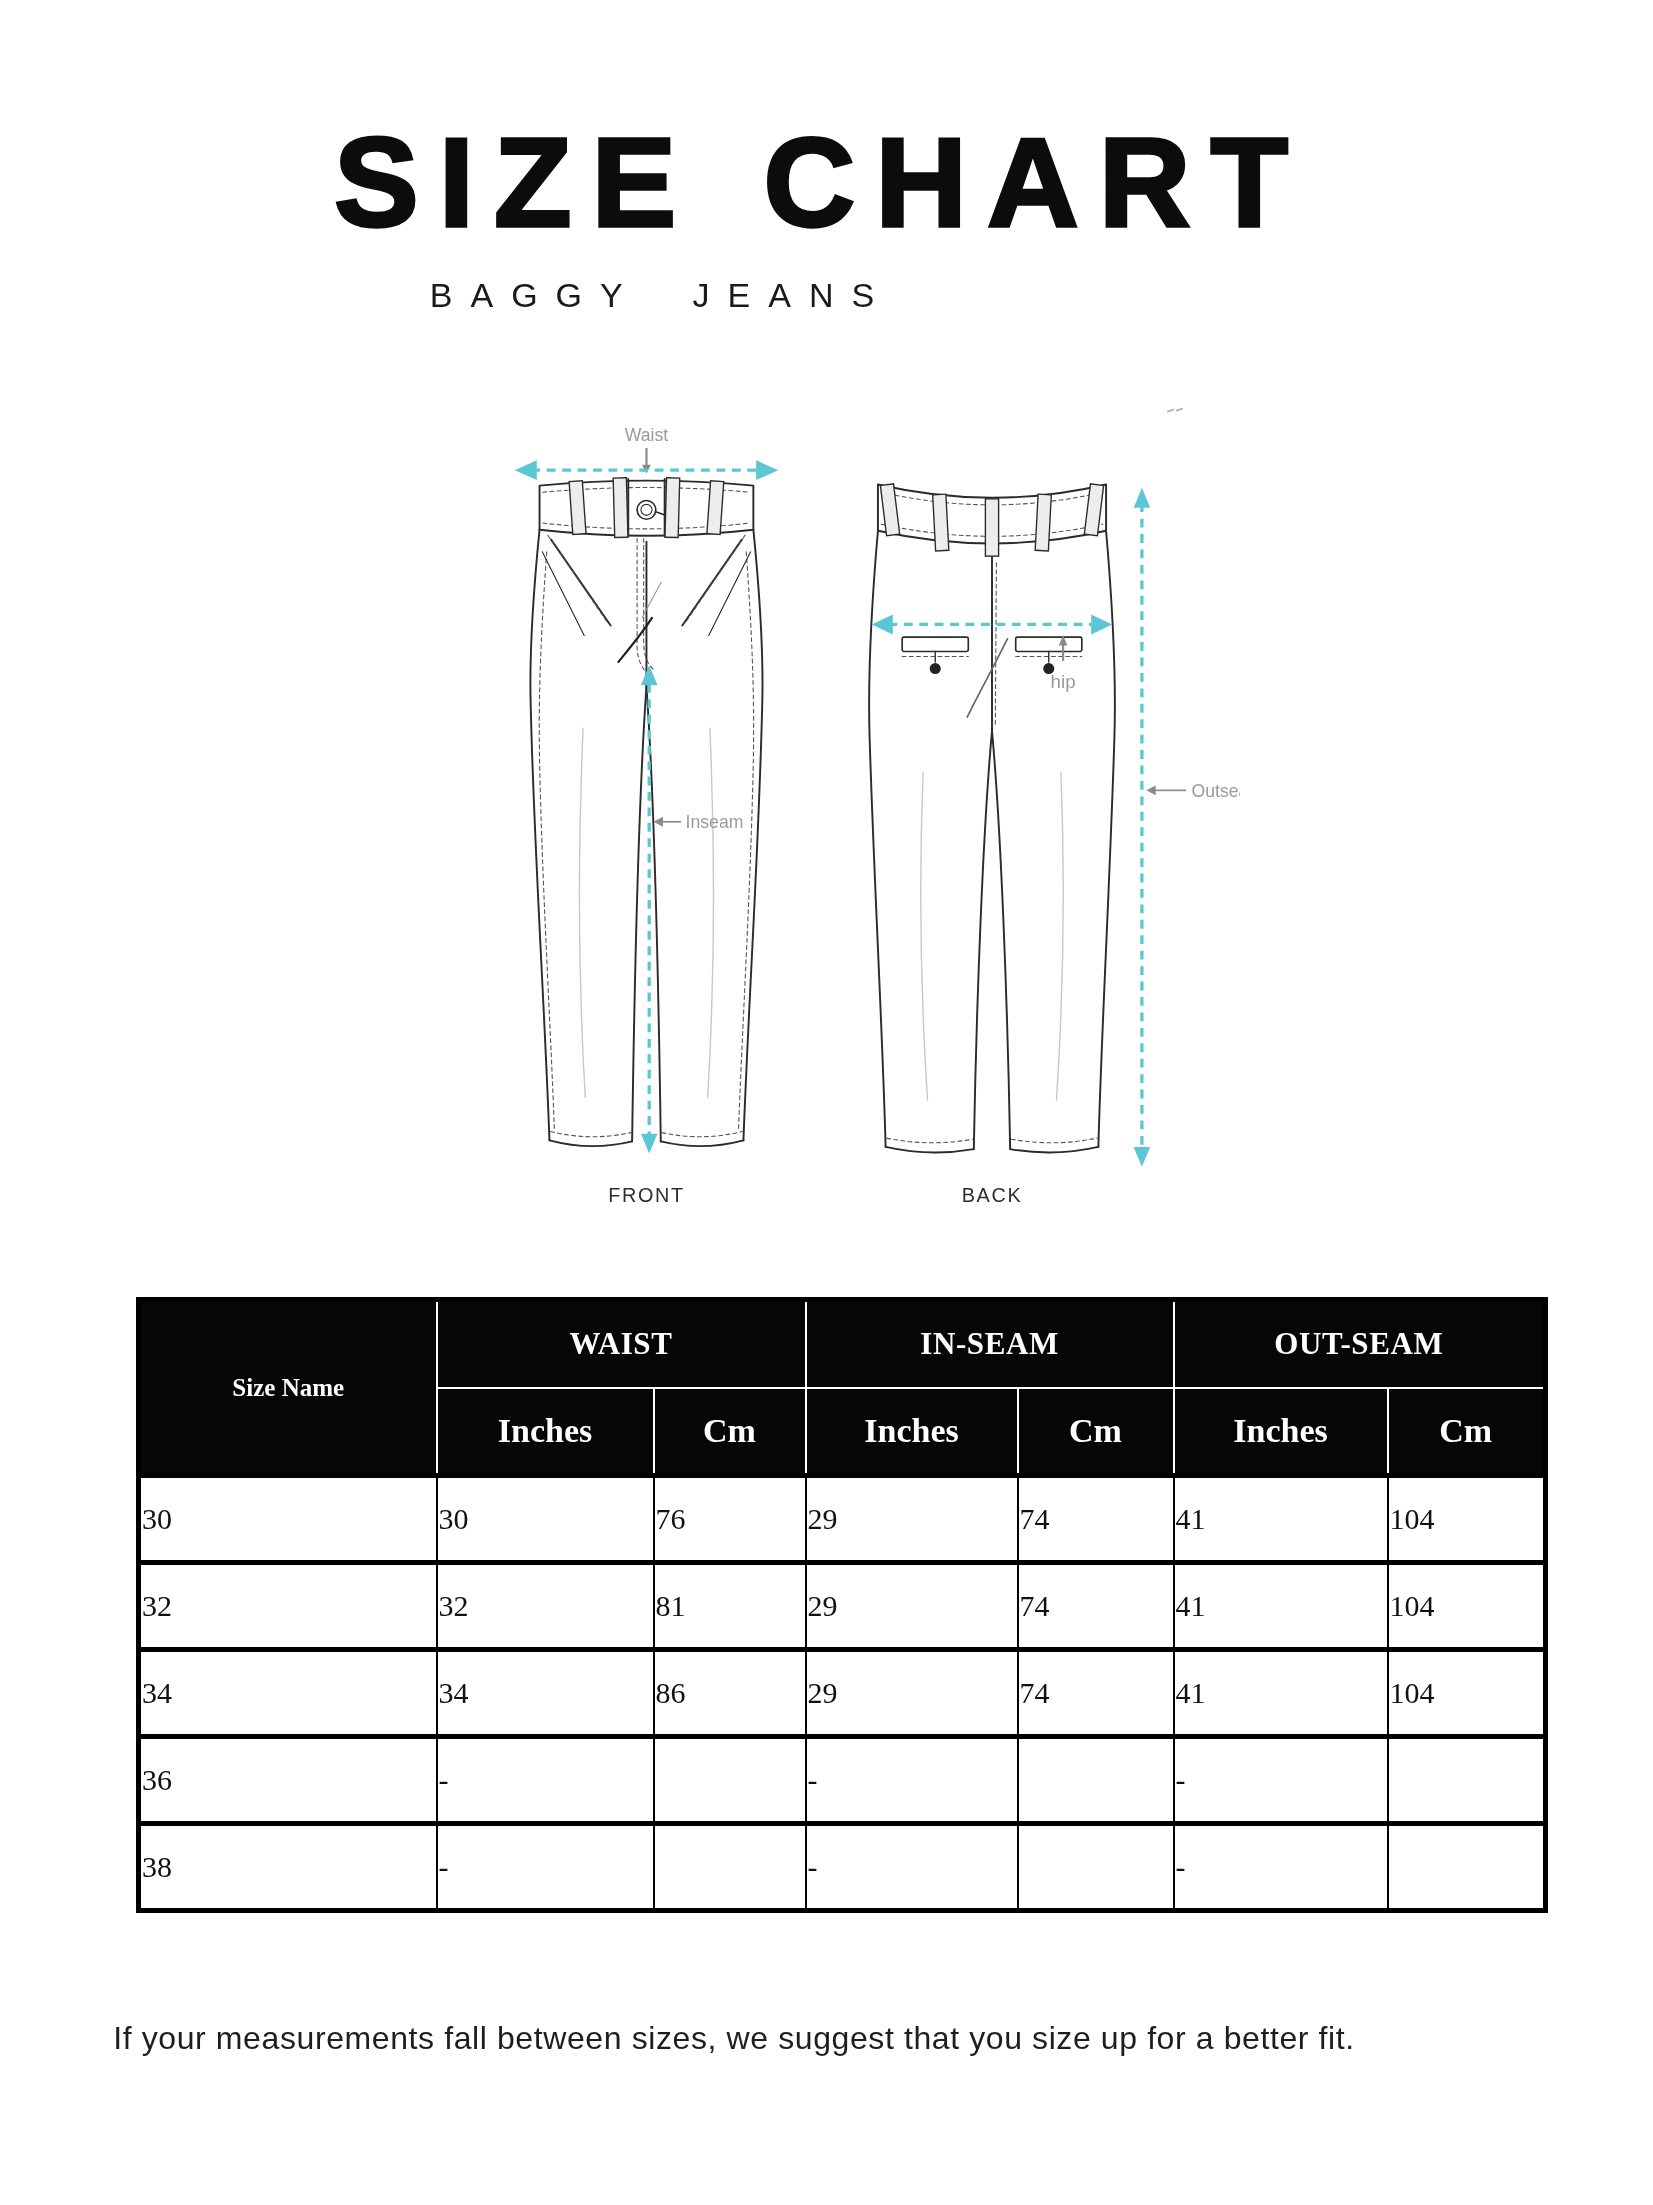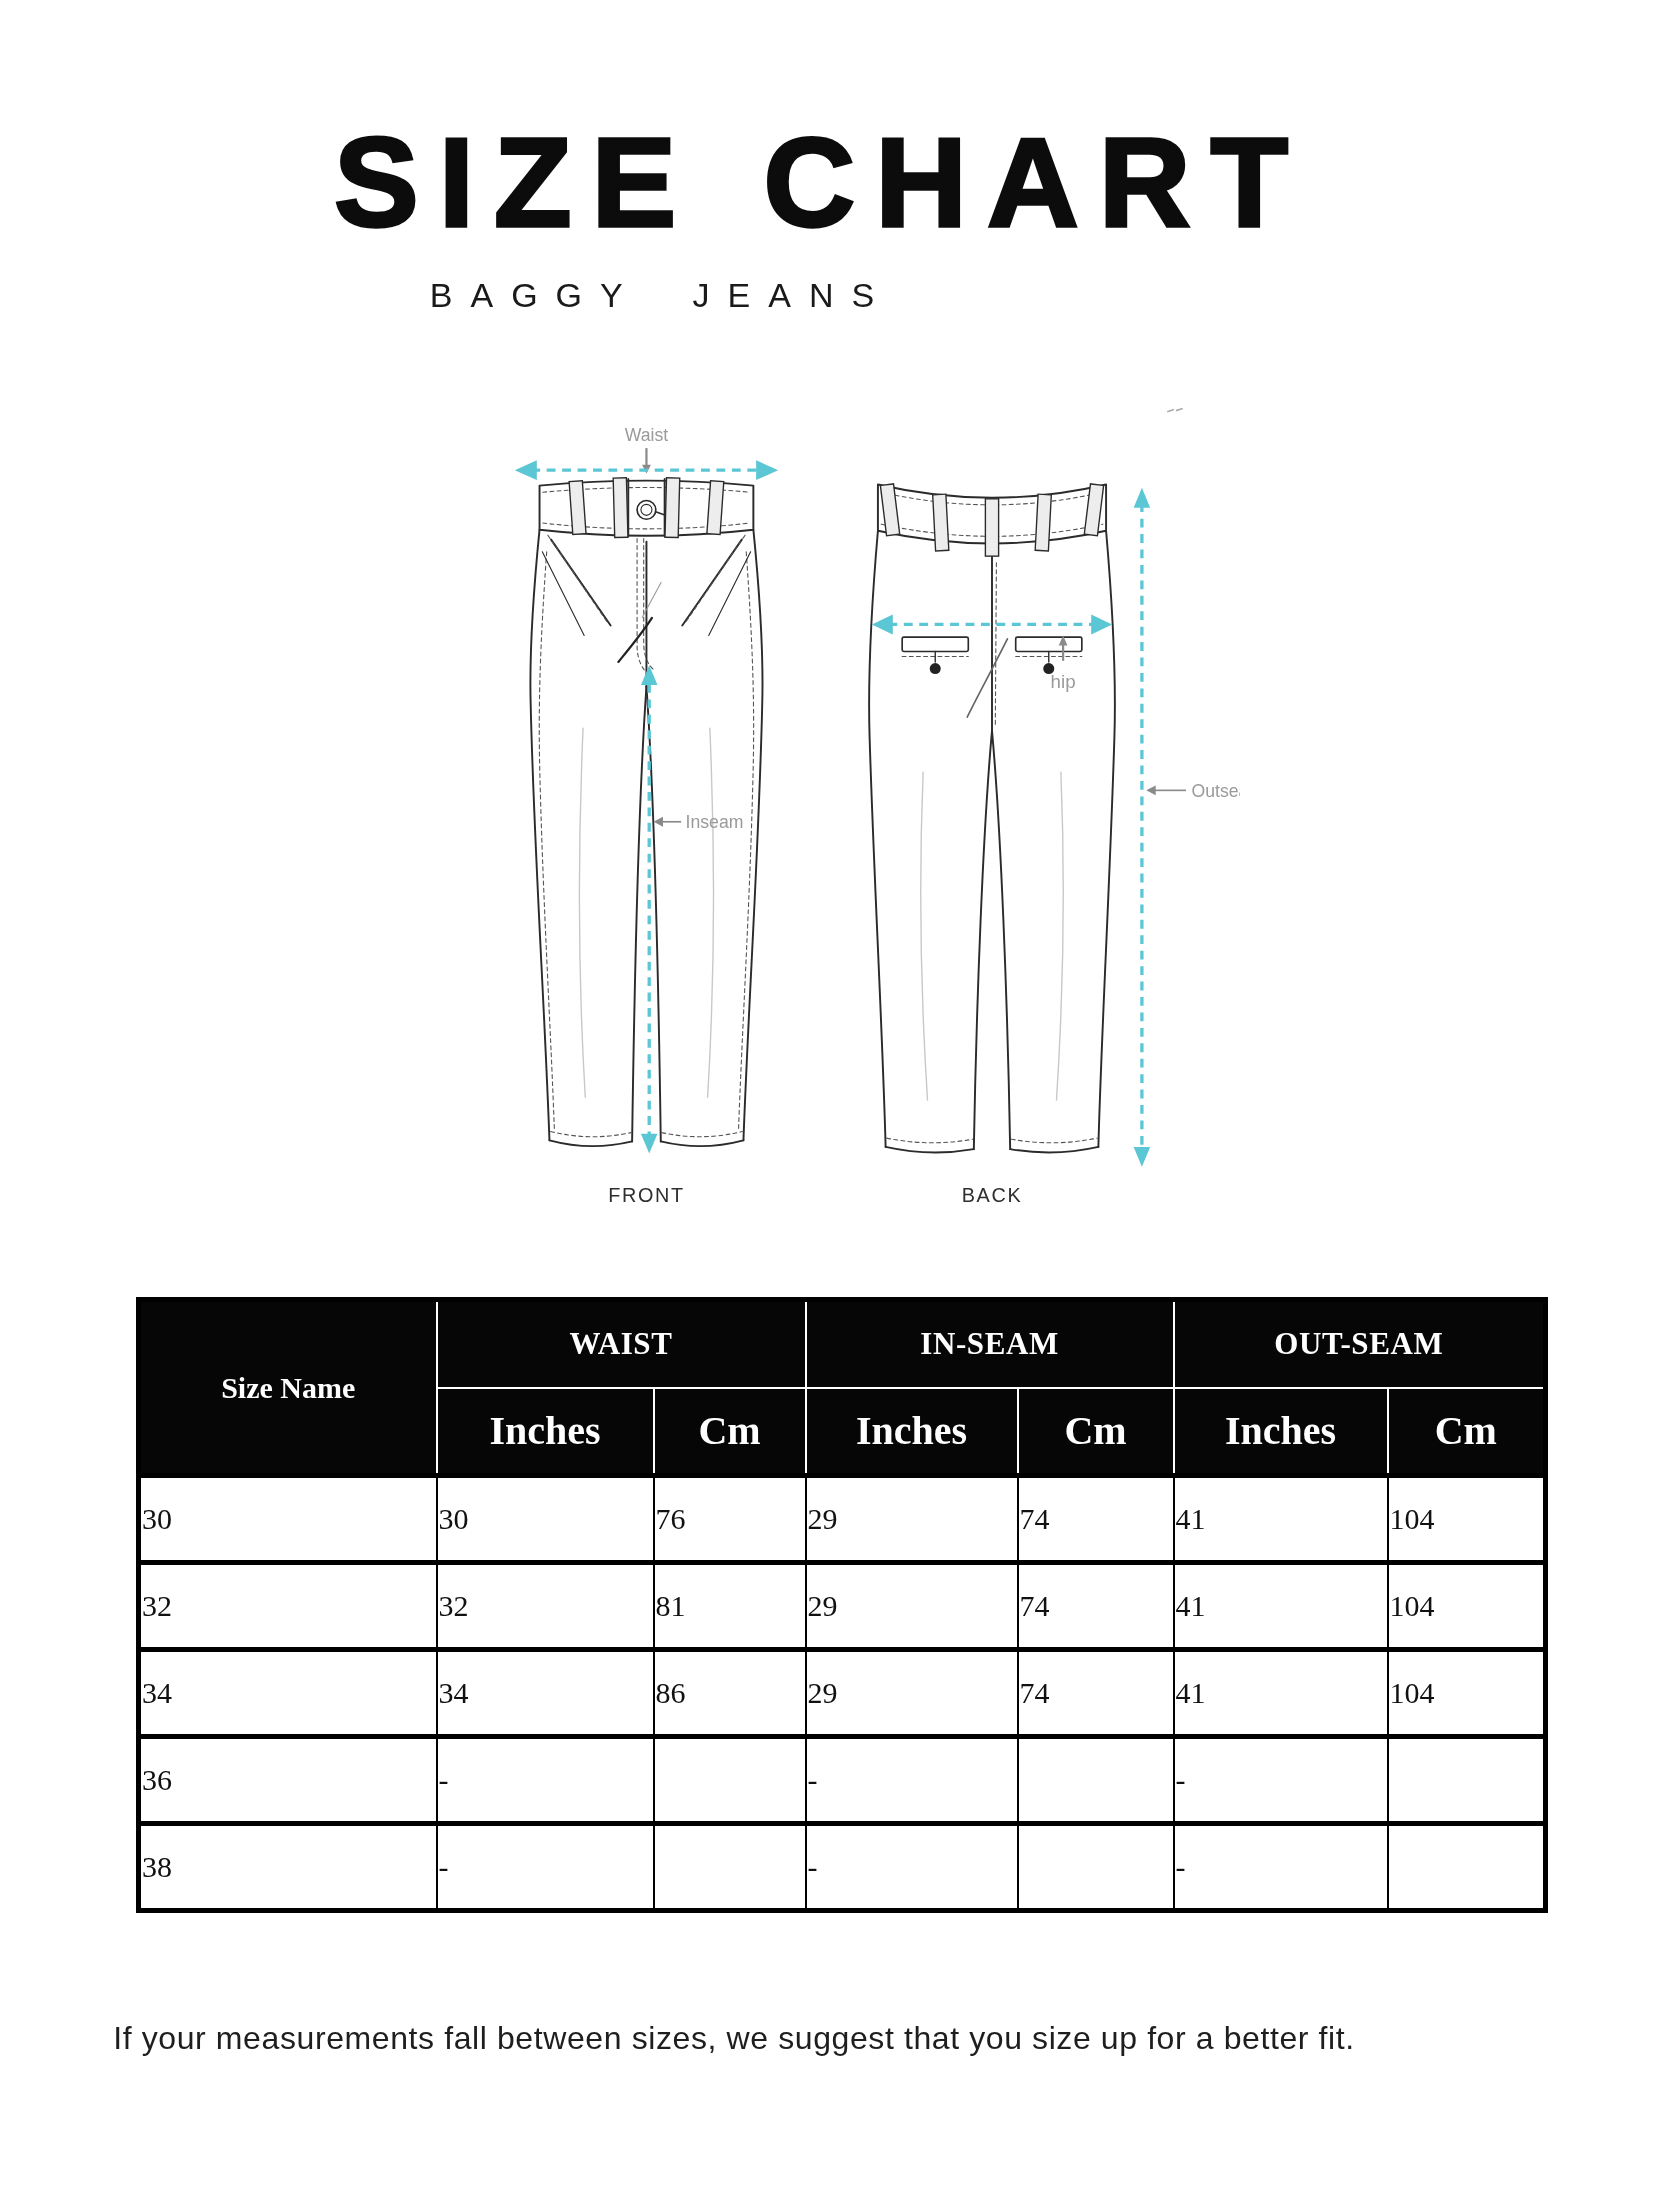--- a/index.html
+++ b/index.html
@@ -21,22 +21,22 @@
   .teal-dash{fill:none;stroke:#5bc6d4;stroke-width:6;stroke-dasharray:16 12;}
   .teal-head{fill:#5bc6d4;}
   .gray-arrow{stroke:#8a8a8a;stroke-width:4;fill:none;}
   .gray-head{fill:#8a8a8a;}
   .tablewrap{position:absolute;left:136px;top:1297px;}
   table.size{border-collapse:collapse;table-layout:fixed;width:1406px;background:#fff;border:5px solid #000;}
   table.size thead th{background:#060606;color:#ffffff;border:2.8px solid #ffffff;
         font-family:"Liberation Serif",serif;font-weight:700;text-align:center;vertical-align:middle;}
   table.size thead tr{height:88px;}
   th.group-h{font-size:31px;letter-spacing:0.6px;}
-  th.size-h{font-size:30px;}
-  th.unit-h{font-size:40px;}
+  th.size-h{font-size:25px;}
+  th.unit-h{font-size:34px;}
   table.size tbody tr{height:87px;}
   table.size tbody td{border-left:2.2px solid #000;border-right:2.2px solid #000;
         border-top:5px solid #000;border-bottom:5px solid #000;
         font-family:"Liberation Serif",serif;font-size:30px;color:#111;text-align:left;vertical-align:middle;background:#fff;}
   .footer{position:absolute;top:2013px;left:0;width:1468px;text-align:center;color:#1e1e1e;}
   .footer p{margin:0;font-size:32px;line-height:51px;font-weight:400;letter-spacing:0.6px;}
 </style>
 </head>
 <body>
 

